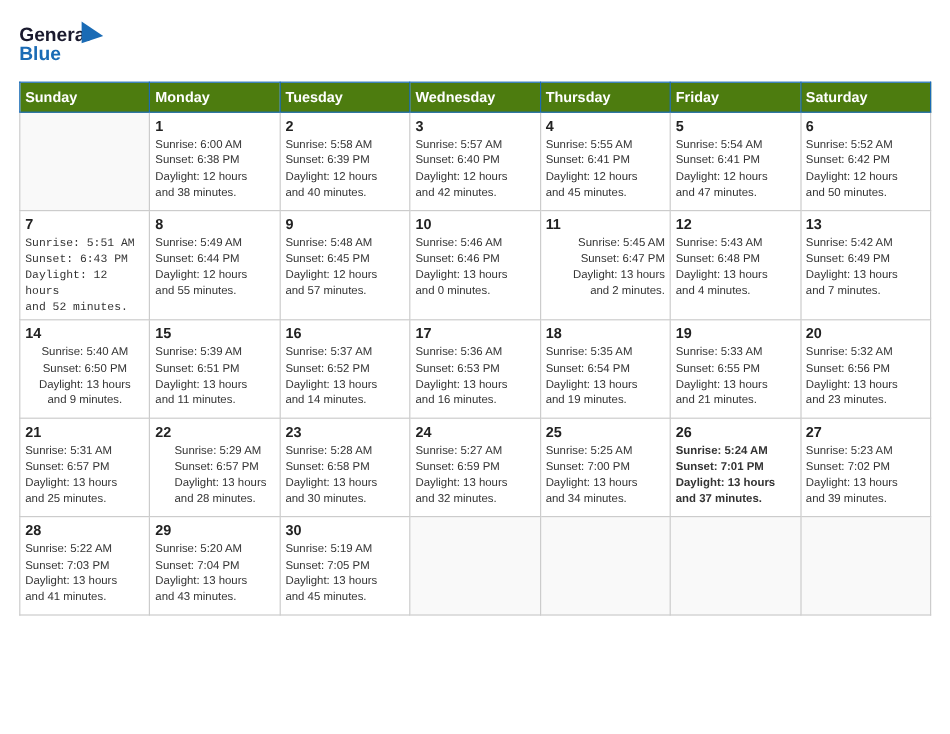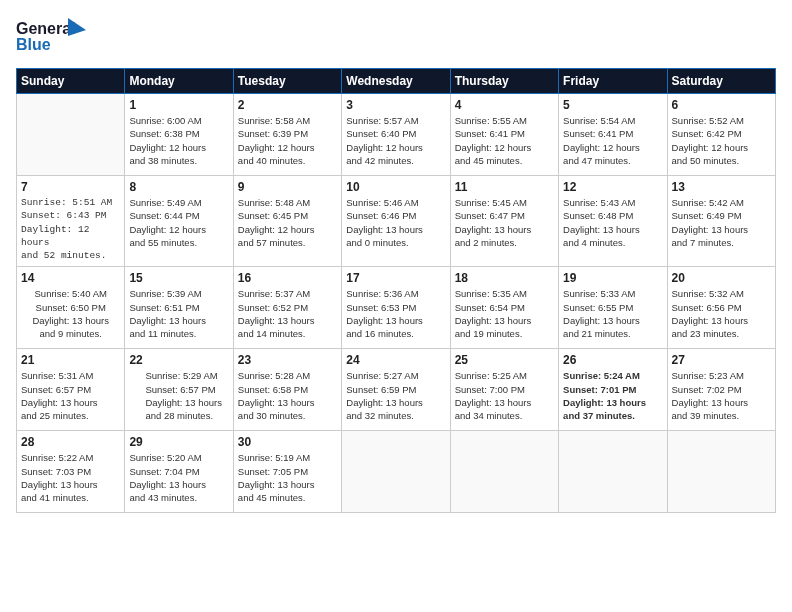--- a/index.html
+++ b/index.html
@@ -33,21 +33,21 @@
     .location {
       font-size: 16px;
       color: #444;
     }
     .calendar {
       width: 100%;
       border-collapse: collapse;
       font-size: 10px;
     }
     .calendar th {
-      background: #0f172a;
+      background: #4d7c0f;
       color: #fff;
       padding: 5px 4px;
       text-align: left;
       font-size: 12px;
       font-weight: bold;
       border: 1px solid #1a6bb5;
     }
     .calendar td {
       border: 1px solid #ccc;
       vertical-align: top;
@@ -171,21 +171,21 @@
         </td>
         <td>
           <span class="day-num">10</span>
           <div class="day-info" style="white-space: pre-line;">Sunrise: 5:46 AM
 Sunset: 6:46 PM
 Daylight: 13 hours
 and 0 minutes.</div>
         </td>
         <td>
           <span class="day-num">11</span>
-          <div class="day-info" style="white-space: pre-line;">Sunrise: 5:45 AM
+          <div class="day-info" style="white-space: pre-line; text-align: right;">Sunrise: 5:45 AM
 Sunset: 6:47 PM
 Daylight: 13 hours
 and 2 minutes.</div>
         </td>
         <td>
           <span class="day-num">12</span>
           <div class="day-info" style="white-space: pre-line;">Sunrise: 5:43 AM
 Sunset: 6:48 PM
 Daylight: 13 hours
 and 4 minutes.</div>

